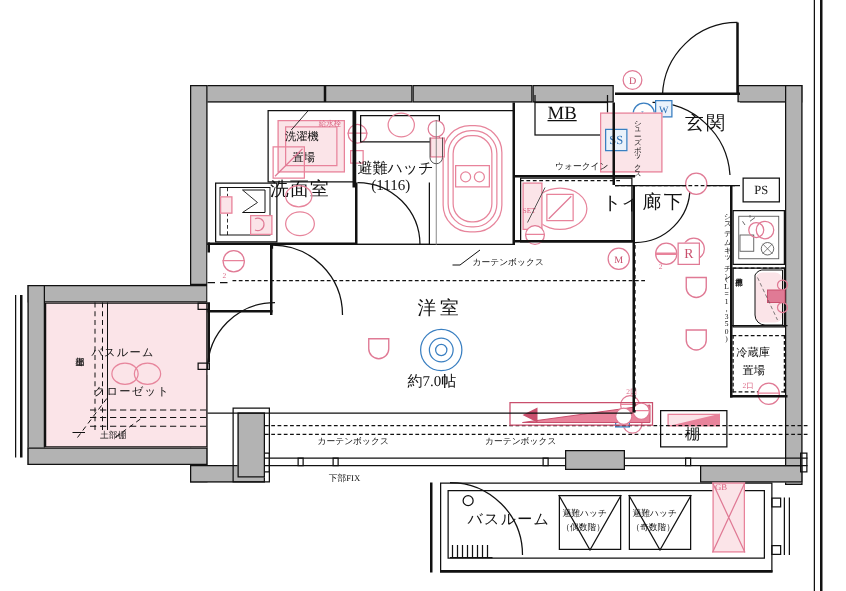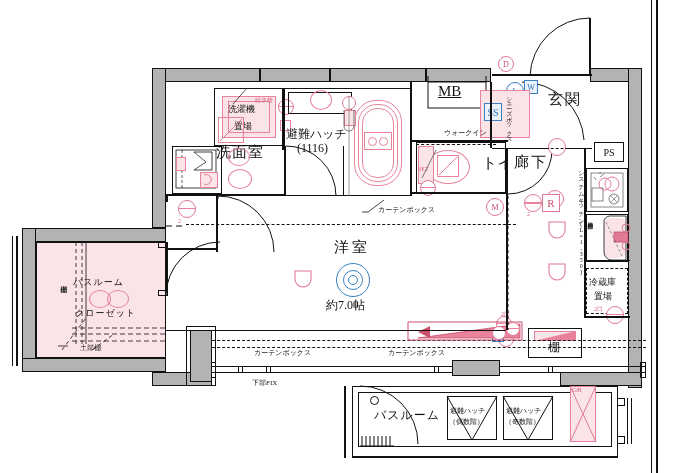--- a/index.html
+++ b/index.html
@@ -394,21 +394,21 @@
 
   <div class="line" style="left:212px;top:366px;width:434px;height:1.4px;"></div>
   <div class="line" style="left:212px;top:372px;width:434px;height:1.4px;"></div>
   <div class="blkbox" style="left:210px;top:362px;width:6px;height:16px;"></div>
   <div class="blkbox" style="left:238px;top:366px;width:5px;height:7px;"></div>
   <div class="blkbox" style="left:266px;top:366px;width:5px;height:7px;"></div>
   <div class="blkbox" style="left:434px;top:366px;width:5px;height:7px;"></div>
   <div class="wall" style="left:452px;top:360px;width:48px;height:16px;"></div>
   <div class="blkbox" style="left:548px;top:366px;width:5px;height:7px;"></div>
   <div class="blkbox" style="left:640px;top:362px;width:6px;height:16px;"></div>
-  <div class="lbl xs" style="left:252px;top:380px;">下部FIX</div>
+  <div class="lbl xs" style="left:263px;top:380px;">下部FIX</div>
 
   <svg style="left:404px;top:322px;width:118px;height:22px;">
     <path d="M118,0 L118,18 L4,18 L4,0 Z" fill="none" stroke="#c94f6d" stroke-width="1"></path>
     <path d="M116,2 L14,16 L116,16 Z" fill="#e8839b" stroke="#c94f6d" stroke-width="0.8"></path>
     <path d="M14,10 L26,4 L26,16 Z" fill="#c94f6d"></path>
   </svg>
   <div class="mk" style="left:492px;top:326px;width:14px;height:14px;"></div>
   <div class="mk" style="left:506px;top:322px;width:14px;height:14px;"></div>
   <div class="pinkline" style="left:506px;top:328px;width:14px;height:1.2px;"></div>
 

